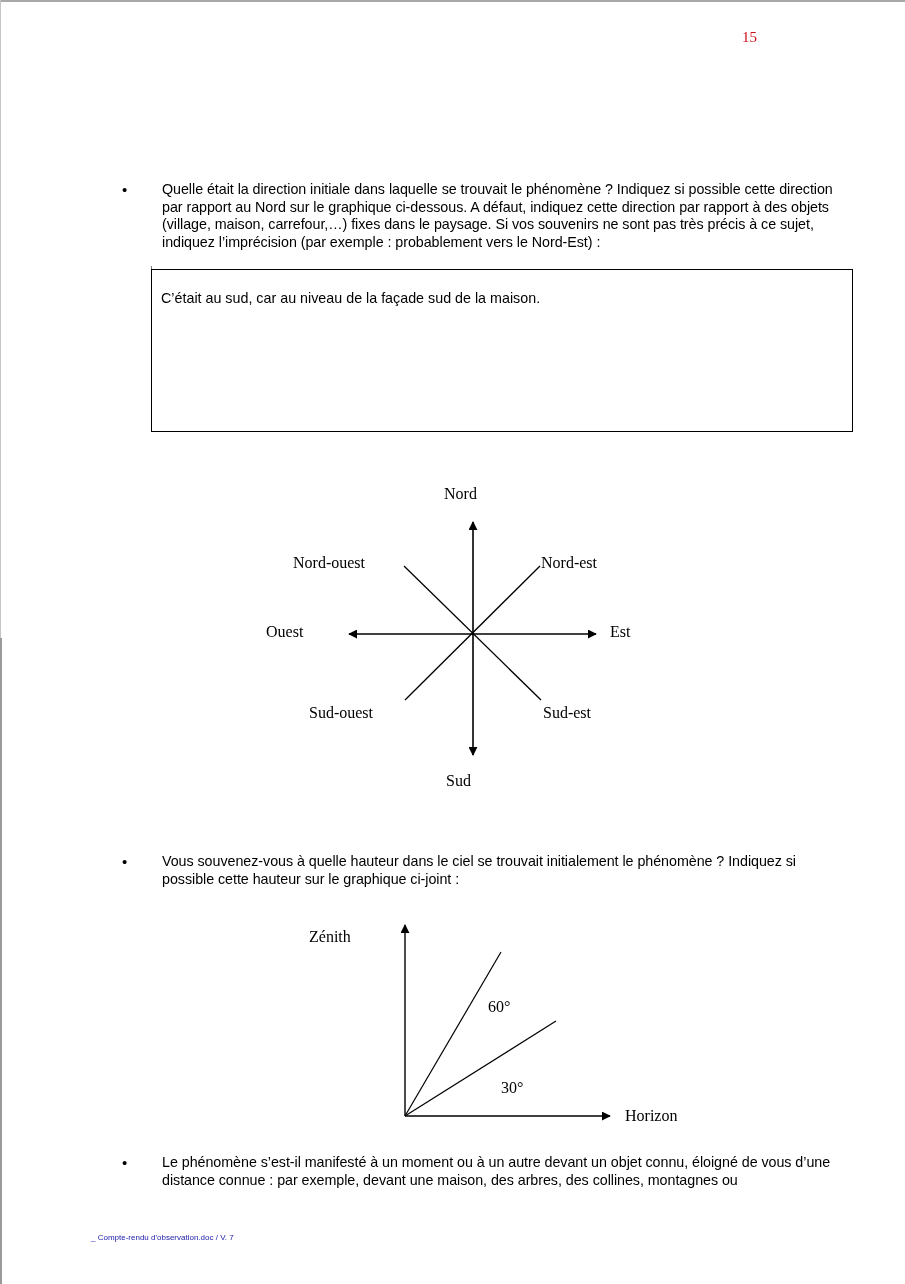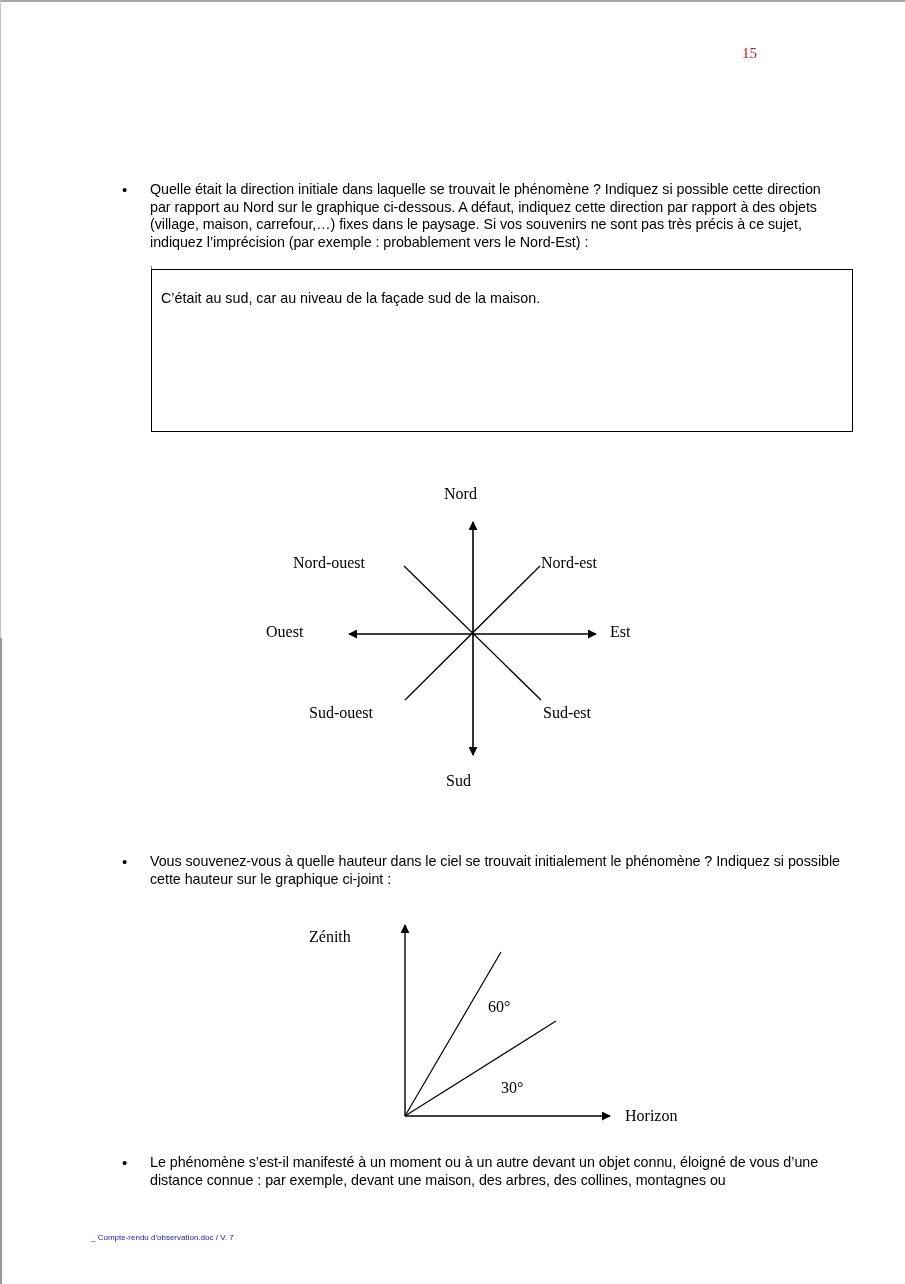--- a/index.html
+++ b/index.html
@@ -5,30 +5,30 @@
     html, body { margin: 0; padding: 0; }
     body {
       width: 905px; height: 1284px; position: relative; overflow: hidden;
       background: #ffffff;
       font-family: "Liberation Sans", sans-serif;
     }
     .top-border { position: absolute; left: 0; top: 0; width: 905px; height: 2px; background: #a8a8a8; }
     .left-border-top { position: absolute; left: 0; top: 0; width: 1px; height: 638px; background: #c4c4c4; }
     .left-border-bottom { position: absolute; left: 0; top: 638px; width: 2px; height: 646px; background: #9a9a9a; }
     .page-number {
-      position: absolute; left: 742px; top: 45px;
+      position: absolute; left: 742px; top: 29px;
       font-family: "Liberation Serif", serif; font-size: 15px; color: #d0101c;
     }
     .bullet-block { position: absolute; left: 122px; width: 720px; }
     .bullet-dot {
       position: absolute; left: 0; top: 0;
       font-size: 15px; line-height: 17.5px; color: #000;
     }
     .bullet-text {
-      margin-left: 28px;
+      margin-left: 40px;
       font-size: 14.3px; line-height: 17.5px; color: #000;
       letter-spacing: -0.05px;
     }
     .answer-box {
       position: absolute; left: 151px; top: 269px; width: 702px; height: 163px;
       border: 1px solid #000; box-sizing: border-box;
     }
     .answer-text {
       position: absolute; left: 9px; top: 20px;
       font-size: 14.3px; color: #000; text-align: center;

